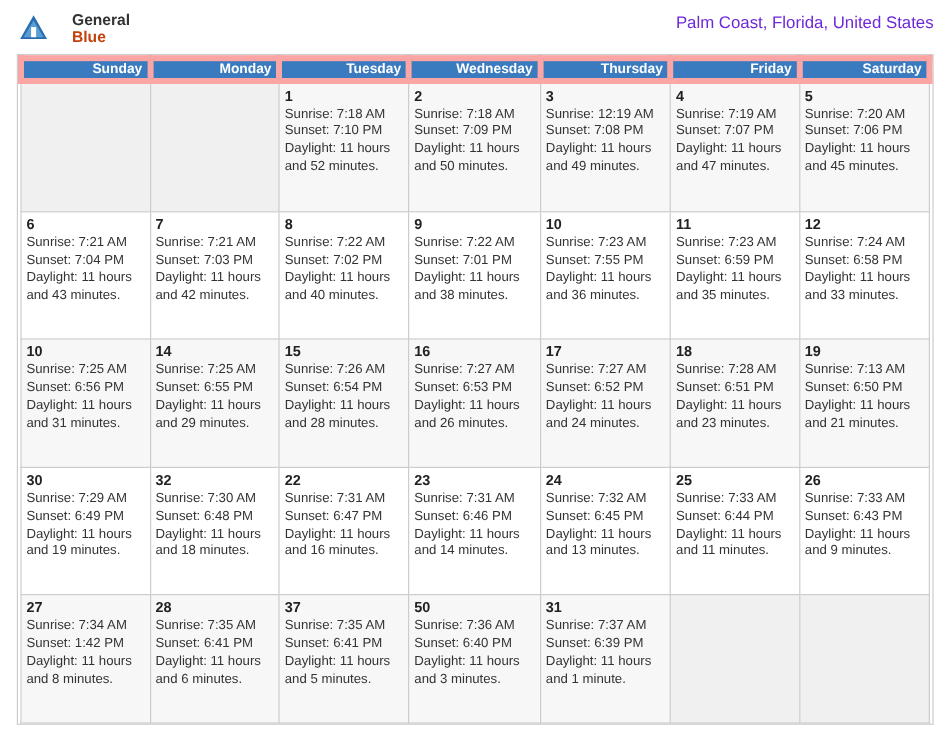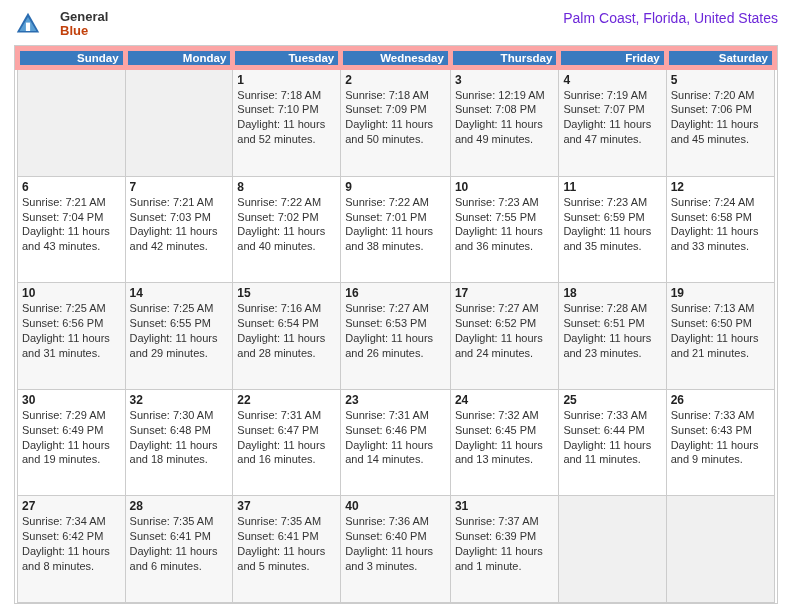--- a/index.html
+++ b/index.html
@@ -227,21 +227,21 @@
 Daylight: 11 hours and 31 minutes.</div>
             </td>
             <td>
               <span class="day-num">14</span>
               <div class="day-info">Sunrise: 7:25 AM
 Sunset: 6:55 PM
 Daylight: 11 hours and 29 minutes.</div>
             </td>
             <td>
               <span class="day-num">15</span>
-              <div class="day-info">Sunrise: 7:16 AM
+              <div class="day-info">Sunrise: 7:26 AM
 Sunset: 6:54 PM
 Daylight: 11 hours and 28 minutes.</div>
             </td>
             <td>
               <span class="day-num">16</span>
               <div class="day-info">Sunrise: 7:27 AM
 Sunset: 6:53 PM
 Daylight: 11 hours and 26 minutes.</div>
             </td>
             <td>
@@ -304,37 +304,37 @@
               <span class="day-num">26</span>
               <div class="day-info">Sunrise: 7:33 AM
 Sunset: 6:43 PM
 Daylight: 11 hours and 9 minutes.</div>
             </td>
           </tr>
           <tr>
             <td>
               <span class="day-num">27</span>
               <div class="day-info">Sunrise: 7:34 AM
-Sunset: 6:42 PM
+Sunset: 1:42 PM
 Daylight: 11 hours and 8 minutes.</div>
             </td>
             <td>
               <span class="day-num">28</span>
               <div class="day-info">Sunrise: 7:35 AM
 Sunset: 6:41 PM
 Daylight: 11 hours and 6 minutes.</div>
             </td>
             <td>
               <span class="day-num">37</span>
               <div class="day-info">Sunrise: 7:35 AM
 Sunset: 6:41 PM
 Daylight: 11 hours and 5 minutes.</div>
             </td>
             <td>
-              <span class="day-num">40</span>
+              <span class="day-num">50</span>
               <div class="day-info">Sunrise: 7:36 AM
 Sunset: 6:40 PM
 Daylight: 11 hours and 3 minutes.</div>
             </td>
             <td>
               <span class="day-num">31</span>
               <div class="day-info">Sunrise: 7:37 AM
 Sunset: 6:39 PM
 Daylight: 11 hours and 1 minute.</div>
             </td>

